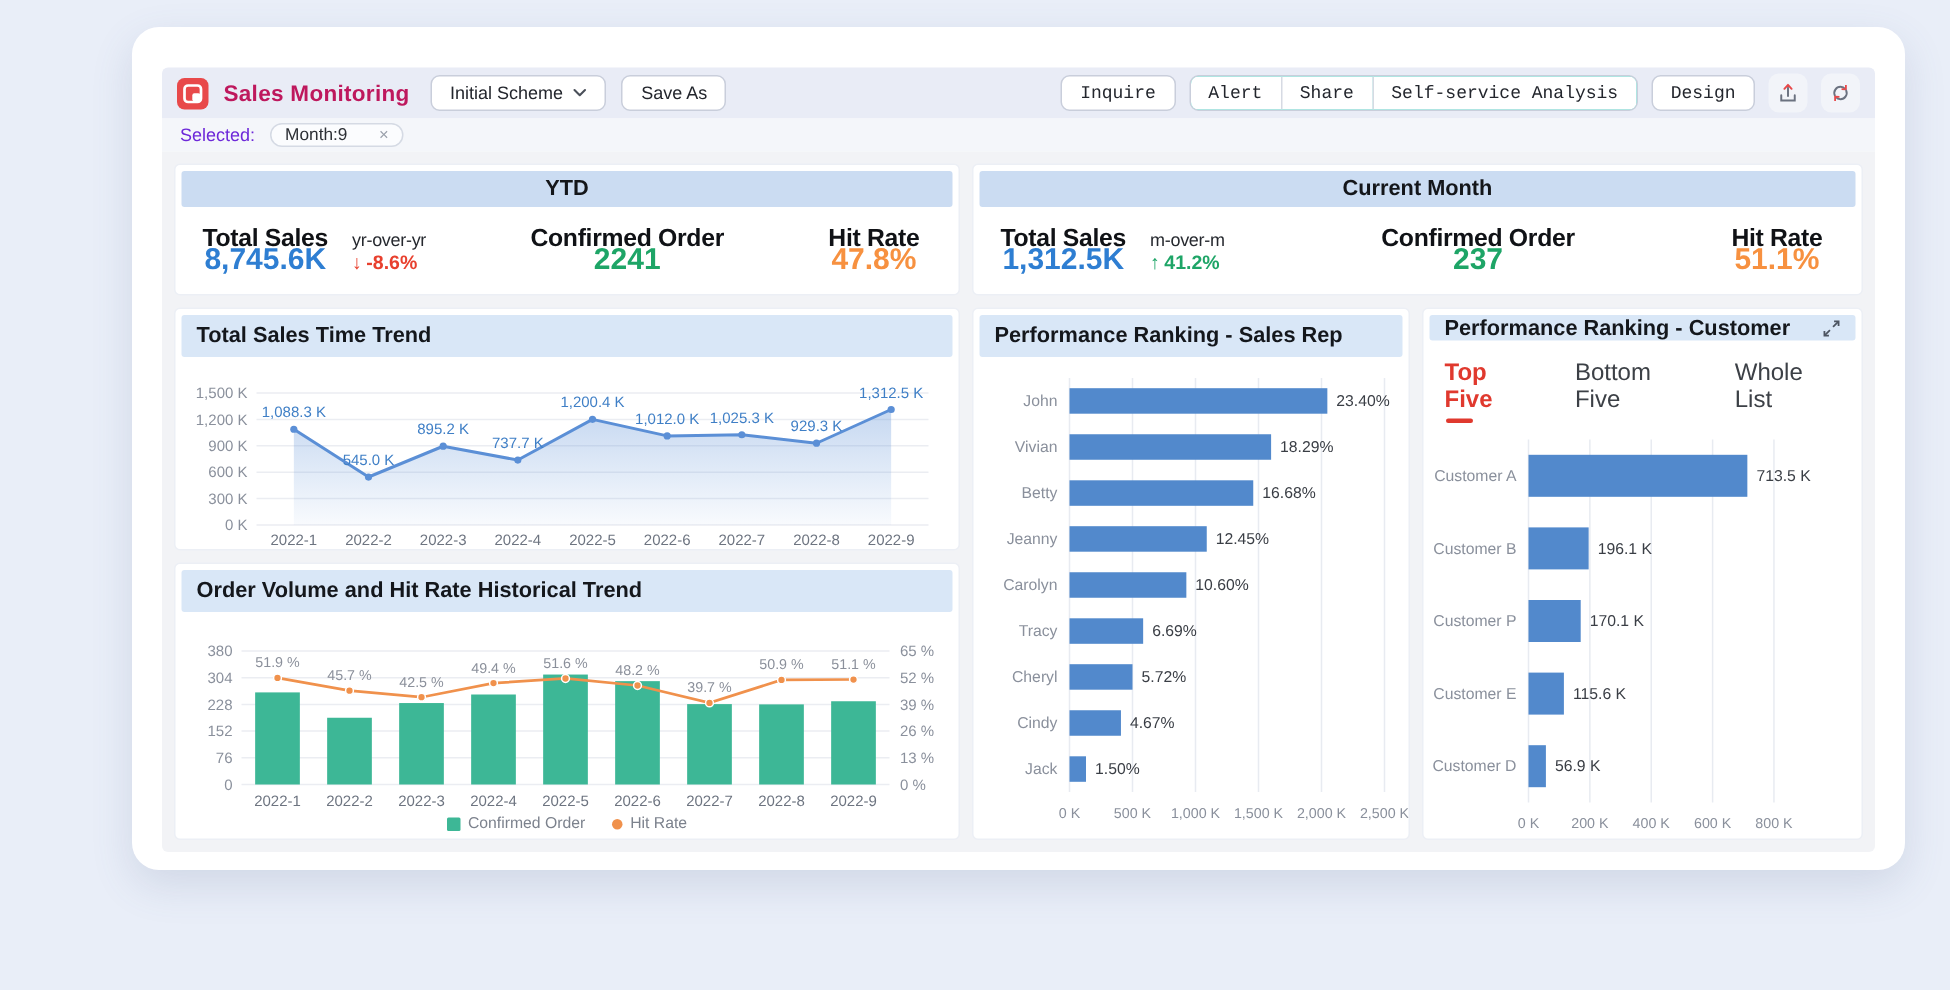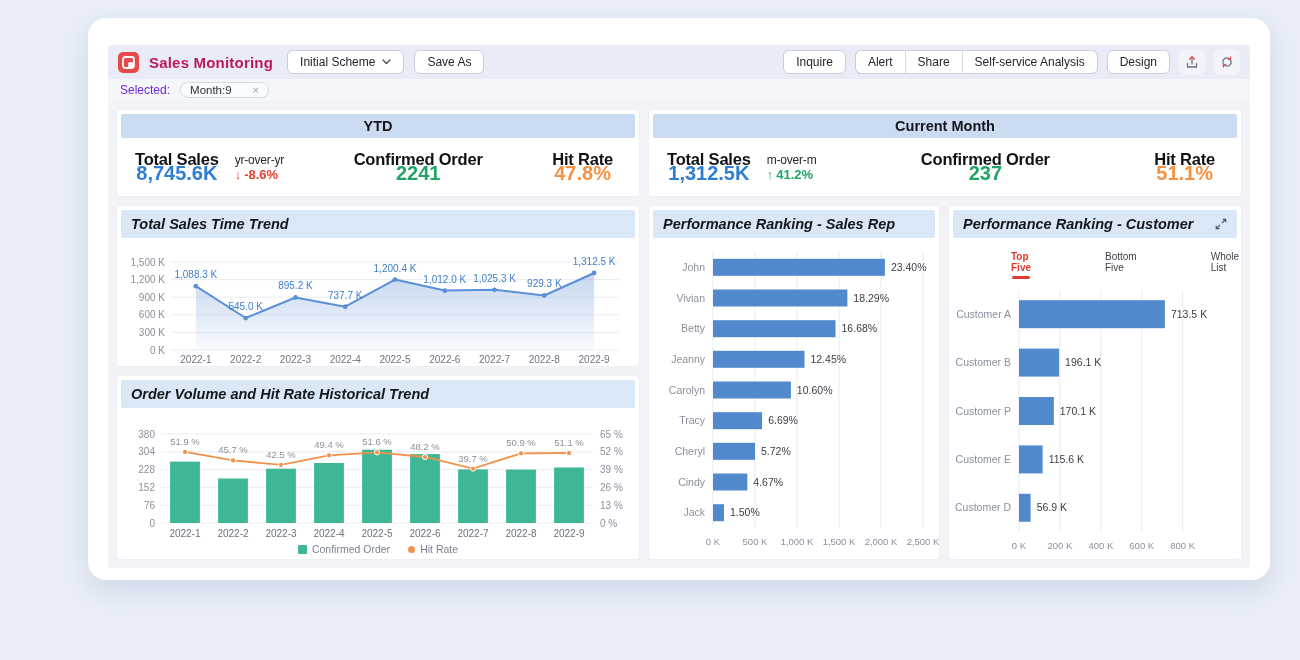--- a/index.html
+++ b/index.html
@@ -15,21 +15,21 @@
   .toolbar-left{display:flex;align-items:center;gap:10px;flex:1;}
   .logo{width:21px;height:21px;border-radius:5px;background:#e8494a;display:grid;place-items:center;}
   .app-title{font-weight:bold;font-size:15px;color:#be185d;letter-spacing:.2px;margin-right:4px;}
   .btn{background:#fff;border:1px solid #c9cedb;border-radius:6px;font-size:12px;color:#23262d;
        padding:4px 12px;font-family:inherit;display:flex;align-items:center;gap:7px;cursor:pointer;white-space:nowrap;}
   .btn-group{display:flex;border:1px solid #c9cedb;border-radius:6px;overflow:hidden;background:#5eead4;}
   .btn-group .btn{border:none;border-radius:0;border-left:1px solid #d6dae3;}
   .btn-group .btn:first-child{border-left:none;}
   .icon-btn{width:26px;height:26px;border-radius:7px;background:#f2f4f9;border:none;display:grid;
             place-items:center;cursor:pointer;}
-  .toolbar-right{display:flex;align-items:center;gap:9px;}
+  .toolbar-right{display:flex;align-items:center;gap:9px;font-family:Liberation Mono, monospace;}
   
   .filter-row{height:22px;background:#f4f6fa;display:flex;align-items:center;padding:0 12px;gap:10px;}
   .filter-label{font-size:12px;color:#6d28d9;}
   .chip{display:flex;align-items:center;gap:21px;background:#fbfcfe;border:1px solid #d5dae4;
         border-radius:10px;padding:1px 9px;font-size:11.5px;color:#2c2f35;cursor:pointer;}
   .chip-x{color:#9aa0ab;font-size:11px;}
   
   .content{flex:1;background:#f2f3f6;padding:8px;display:flex;flex-direction:column;gap:8px;
            border-radius:0 0 4px 4px;min-height:0;}
   .panel{background:#fff;border-radius:4px;border:1px solid #eceff5;display:flex;flex-direction:column;
@@ -46,29 +46,29 @@
   .kpi-value{font-size:20px;font-weight:bold;margin-top:-4px;line-height:1;}
   .kpi-delta .kpi-label{font-size:12px;font-weight:normal;color:#26292f;}
   .kpi-delta .kpi-value{font-size:13px;margin-top:2px;display:flex;gap:3px;align-items:center;}
   .main-row{flex:1;display:flex;gap:8px;min-height:0;}
   .left-col{width:524px;display:flex;flex-direction:column;gap:8px;}
   .panel-line{height:162px;}
   .panel-combo{flex:1;}
   .panel-rep{width:292px;}
   .panel-customer{flex:1;}
   .chart-title{margin:4px;height:28px;background:#d9e7f7;border-radius:2px;display:flex;align-items:center;
-               justify-content:space-between;padding:0 10px;font-weight:bold;font-size:14.5px;color:#14171c;white-space:nowrap;font-style:italic;}
+               justify-content:space-between;padding:0 10px;font-weight:bold;font-size:14.5px;color:#14171c;white-space:nowrap;}
   .chart-body{padding:2px 8px 0;}
   .legend{height:20px;display:flex;justify-content:center;gap:18px;align-items:center;
           font-size:10.5px;color:#7c828d;}
   .legend-item{display:flex;align-items:center;gap:5px;}
   .sw-square{width:9px;height:9px;border-radius:1px;}
   .sw-dot{width:7px;height:7px;border-radius:50%;}
   .tabs{display:flex;gap:26px;padding:9px 14px 3px;}
-  .tab{font-size:10px;color:#3c4046;cursor:pointer;padding-bottom:6px;position:relative;margin-left:48px;}
+  .tab{font-size:16px;color:#3c4046;cursor:pointer;padding-bottom:6px;position:relative;}
   .tab.active{color:#e0392e;font-weight:bold;}
   .tab.active::after{content:'';position:absolute;left:1px;bottom:0;width:18px;height:3px;
                      background:#e0392e;border-radius:2px;}
   .expand-btn{background:none;border:none;padding:0;cursor:pointer;display:grid;place-items:center;}
 </style>
 </head>
 <body>
 
 <div class="window">
 

